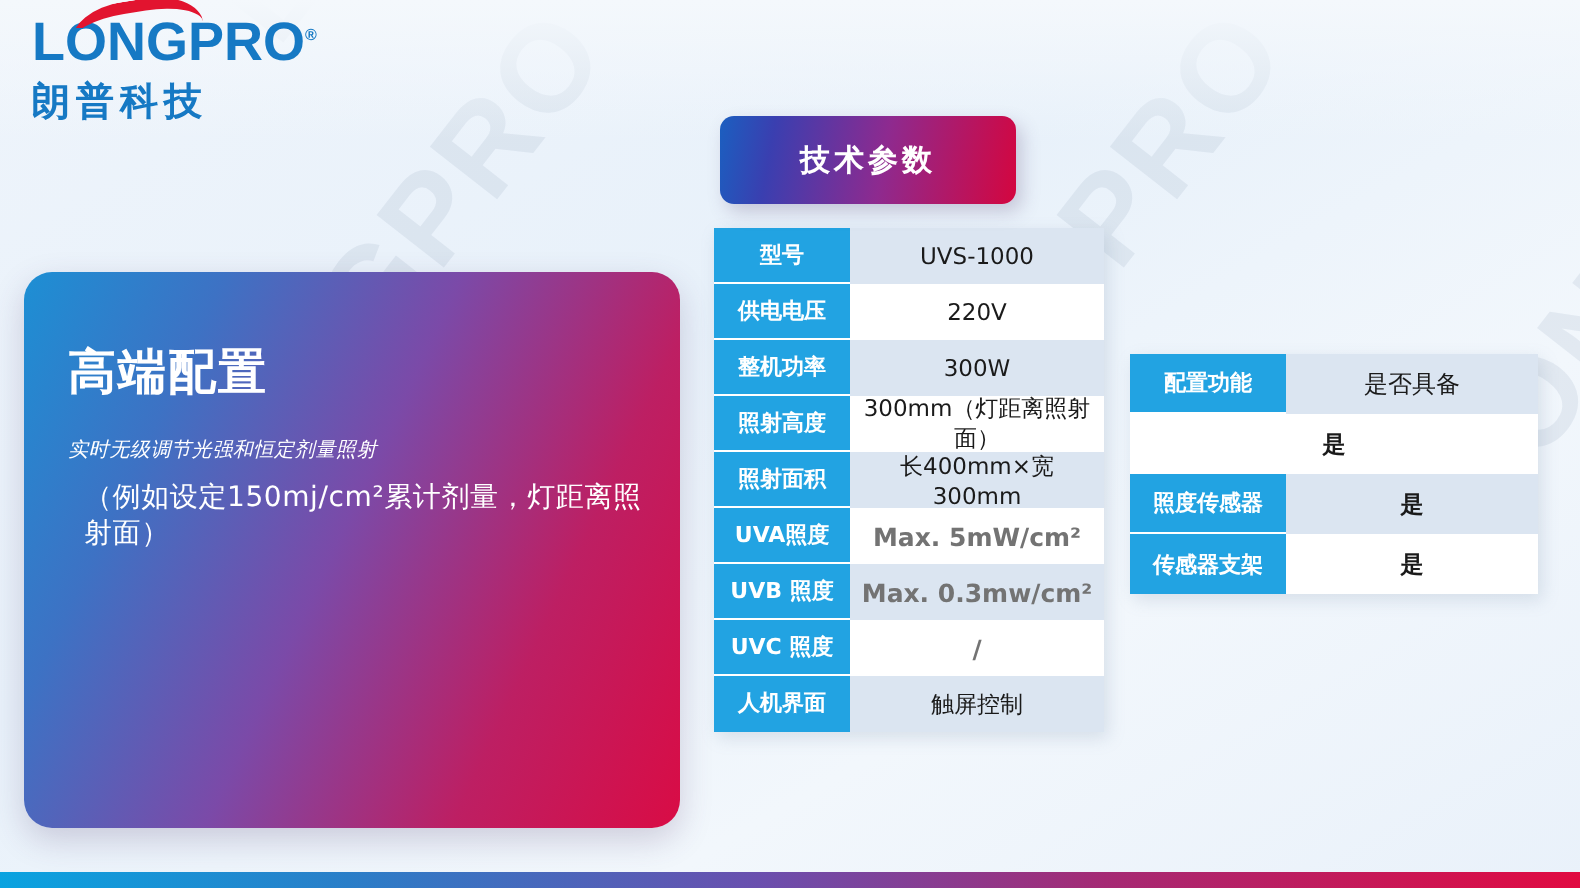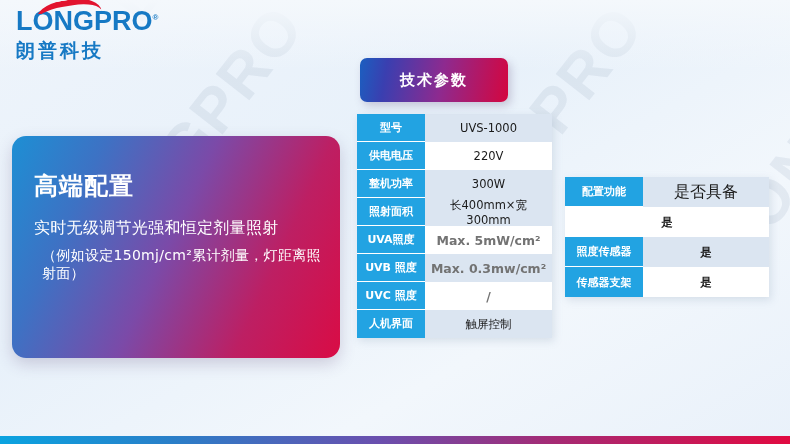--- a/index.html
+++ b/index.html
@@ -43,35 +43,35 @@
     border-top:6px solid #e2142f;border-radius:50%/60%;
     transform:rotate(-9deg);
   }
   .logo-cn{
     margin-top:3px;font-size:19px;font-weight:700;color:#1679c4;letter-spacing:3px;
     font-family:"DejaVu Sans","Liberation Sans",sans-serif;
   }
 
   
   .hero{
-    position:absolute;left:12px;top:136px;width:328px;height:222px;
+    position:absolute;left:12px;top:136px;width:328px;height:278px;
     border-radius:14px;z-index:4;
     background:linear-gradient(115deg,#1d8fd4 0%,#3d72c4 22%,#7b4aa8 48%,#bd1f63 75%,#d90c45 100%);
     box-shadow:0 6px 16px rgba(80,60,110,0.22);
     color:#ffffff;
     padding:34px 16px 0 22px;
     box-sizing:border-box;
   }
   .hero-title{
     font-family:"DejaVu Sans","Liberation Sans",sans-serif;
     font-size:24px;font-weight:700;letter-spacing:1px;margin:0 0 16px 0;
   }
   .hero-line1{
     font-family:"DejaVu Sans","Liberation Sans",sans-serif;
-    font-size:16px;font-weight:400;margin:13px 0 8px 0;letter-spacing:0.3px;
+    font-size:10px;font-weight:400;margin:13px 0 8px 0;letter-spacing:0.3px;font-style:italic;
   }
   .hero-line2{
     font-family:"DejaVu Sans","Liberation Sans",sans-serif;
     font-size:14px;font-weight:400;margin:0;letter-spacing:0.3px;padding-left:8px;
   }
 
   
   .banner{
     position:absolute;left:360px;top:58px;width:148px;height:44px;
     border-radius:7px;z-index:5;
@@ -121,21 +121,21 @@
     font-size:11px;font-weight:700;
     display:flex;align-items:center;justify-content:center;
     height:30px;border-bottom:1.5px solid #ffffff;box-sizing:border-box;
   }
   .cfg-table .row:last-child .lbl{border-bottom:none;}
   .cfg-table .val{
     flex:1;height:30px;display:flex;align-items:center;justify-content:center;
     font-family:"DejaVu Sans","Liberation Sans",sans-serif;
     font-size:11.5px;color:#1a1a1a;font-weight:700;
   }
-  .cfg-table .val.head{font-weight:400;font-size:16px;}
+  .cfg-table .val.head{font-weight:400;font-size:12px;}
   .cfg-table .val.alt{background:#dbe5f1;}
   .cfg-table .val.plain{background:#ffffff;}
 
   
   .bottom-bar{
     position:absolute;left:0;bottom:0;width:790px;height:8px;z-index:6;
     background:linear-gradient(90deg,#0aa3e0 0%,#2a7ec8 22%,#6a4fae 48%,#a52a74 70%,#e10a41 100%);
   }
   .top-fade{
     position:absolute;left:0;top:0;width:790px;height:70px;z-index:1;
@@ -183,20 +183,24 @@
     </div>
     <div class="row">
       <div class="lbl">供电电压</div>
       <div class="val plain">220V</div>
     </div>
     <div class="row">
       <div class="lbl">整机功率</div>
       <div class="val alt">300W</div>
     </div>
     <div class="row">
+      <div class="lbl">照射高度</div>
+      <div class="val plain">300mm（灯距离照射面）</div>
+    </div>
+    <div class="row">
       <div class="lbl">照射面积</div>
       <div class="val alt">长400mm×宽300mm</div>
     </div>
     <div class="row">
       <div class="lbl">UVA照度</div>
       <div class="val plain hl">Max. 5mW/cm²</div>
     </div>
     <div class="row">
       <div class="lbl">UVB 照度</div>
       <div class="val alt hl">Max. 0.3mw/cm²</div>

